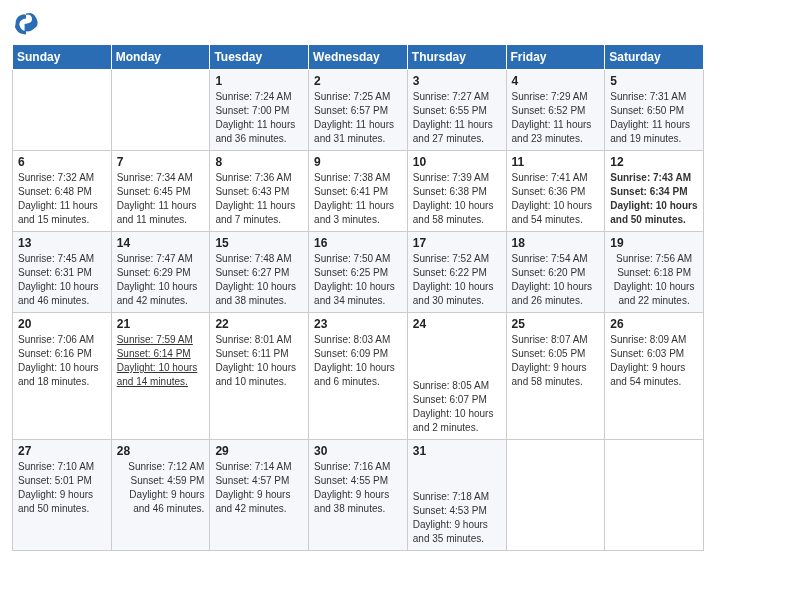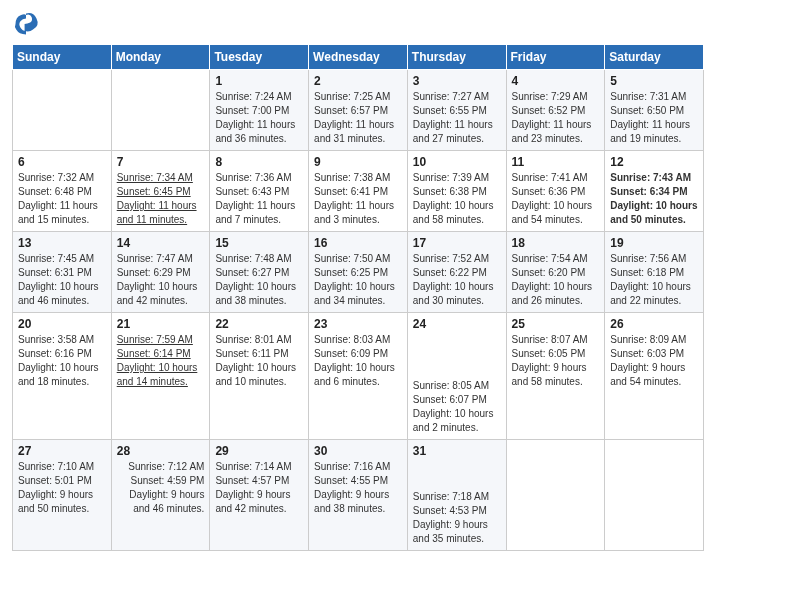--- a/index.html
+++ b/index.html
@@ -180,21 +180,21 @@
         <tr>
           <td>
             <span class="day-num">6</span>
             <div class="cell-text" style="white-space: pre-line;">Sunrise: 7:32 AM
 Sunset: 6:48 PM
 Daylight: 11 hours
 and 15 minutes.</div>
           </td>
           <td>
             <span class="day-num">7</span>
-            <div class="cell-text" style="white-space: pre-line; text-decoration: underline;">Sunrise: 7:34 AM
+            <div class="cell-text" style="white-space: pre-line;">Sunrise: 7:34 AM
 Sunset: 6:45 PM
 Daylight: 11 hours
 and 11 minutes.</div>
           </td>
           <td>
             <span class="day-num">8</span>
             <div class="cell-text" style="white-space: pre-line;">Sunrise: 7:36 AM
 Sunset: 6:43 PM
 Daylight: 11 hours
 and 7 minutes.</div>
@@ -266,30 +266,30 @@
           </td>
           <td>
             <span class="day-num">18</span>
             <div class="cell-text" style="white-space: pre-line;">Sunrise: 7:54 AM
 Sunset: 6:20 PM
 Daylight: 10 hours
 and 26 minutes.</div>
           </td>
           <td>
             <span class="day-num">19</span>
-            <div class="cell-text" style="white-space: pre-line;">Sunrise: 7:56 AM
+            <div class="cell-text" style="white-space: pre-line; text-align: center;">Sunrise: 7:56 AM
 Sunset: 6:18 PM
 Daylight: 10 hours
 and 22 minutes.</div>
           </td>
         </tr>
         <tr>
           <td>
             <span class="day-num">20</span>
-            <div class="cell-text" style="white-space: pre-line;">Sunrise: 3:58 AM
+            <div class="cell-text" style="white-space: pre-line;">Sunrise: 7:06 AM
 Sunset: 6:16 PM
 Daylight: 10 hours
 and 18 minutes.</div>
           </td>
           <td>
             <span class="day-num">21</span>
             <div class="cell-text" style="white-space: pre-line; text-decoration: underline;">Sunrise: 7:59 AM
 Sunset: 6:14 PM
 Daylight: 10 hours
 and 14 minutes.</div>

